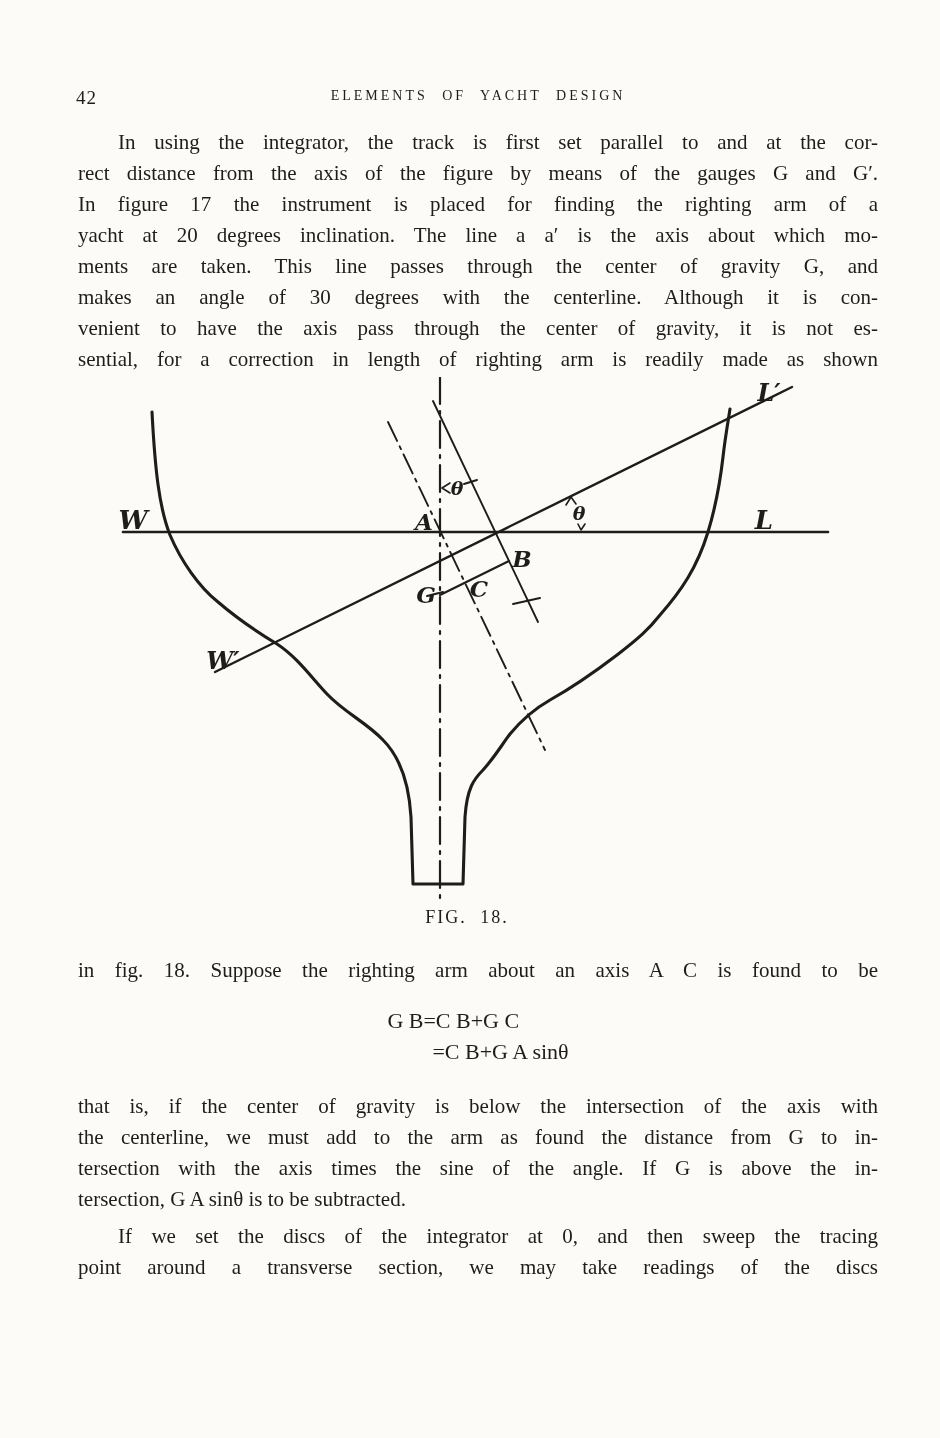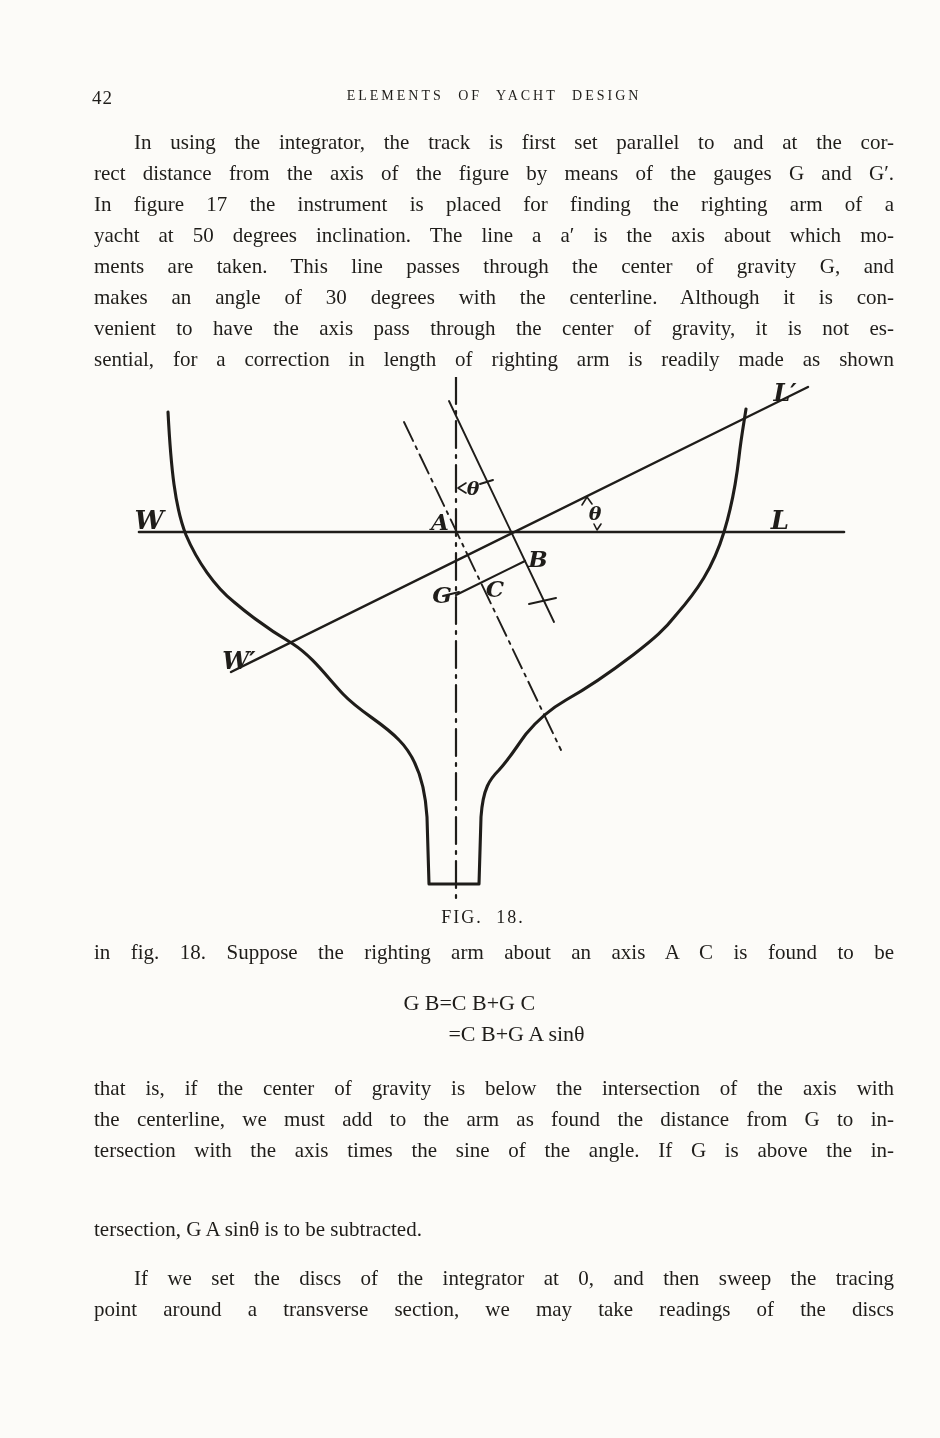--- a/index.html
+++ b/index.html
@@ -5,45 +5,45 @@
   html,body { margin:0; padding:0; background:#d8d5cf; }
   .page {
     position:relative;
     width:940px; height:1438px;
     margin:0 auto;
     background:#fcfbf8;
     font-family:"Liberation Serif","DejaVu Serif",serif;
     color:#1f1d1a;
     overflow:hidden;
   }
-  .content { position:absolute; left:94px; top:85px; width:800px; }
+  .content { position:absolute; left:78px; top:85px; width:800px; }
 
   .pagehead { position:relative; height:24px; }
   .page-number {
     position:absolute; left:-2px; top:2px;
     font-size:19px; letter-spacing:1px;
   }
   .running-head {
     text-align:center;
     font-size:14px; letter-spacing:3px; word-spacing:8px;
     padding-top:3px;
   }
 
   .para { margin:0; }
   .p1 { margin-top:18px; }
-  .p2 { margin-top:8px; }
+  .p2 { margin-top:26px; }
   .p3 { margin-top:24px; }
-  .p4 { margin-top:18px; }
+  .p4 { margin-top:6px; }
 
   .line {
     font-size:21px; line-height:31px;
     text-align:justify; text-align-last:justify;
     white-space:normal;
   }
-  .line.left-last { text-align:last left; text-align-last:left;margin-top:48px; }
+  .line.left-last { text-align:last left; text-align-last:left; }
   .line.indent { text-indent:40px; }
 
   figure.fig { margin:2px 0 0 -3px; padding:0; width:784px; }
   .fig svg { display:block; }
   .caption {
     text-align:center;
     font-size:18px; letter-spacing:2px; word-spacing:7px;
     margin-top:3px; line-height:24px;
   }
 
@@ -65,21 +65,21 @@
 
     <div class="pagehead">
       <span class="page-number">42</span>
       <div class="running-head">ELEMENTS OF YACHT DESIGN</div>
     </div>
 
     <div class="para p1">
       <div class="line indent">In using the integrator, the track is first set parallel to and at the cor-</div>
       <div class="line">rect distance from the axis of the figure by means of the gauges G and G′.</div>
       <div class="line">In figure 17 the instrument is placed for finding the righting arm of a</div>
-      <div class="line">yacht at 50 degrees inclination. The line a a′ is the axis about which mo-</div>
+      <div class="line">yacht at 20 degrees inclination. The line a a′ is the axis about which mo-</div>
       <div class="line">ments are taken. This line passes through the center of gravity G, and</div>
       <div class="line">makes an angle of 30 degrees with the centerline. Although it is con-</div>
       <div class="line">venient to have the axis pass through the center of gravity, it is not es-</div>
       <div class="line">sential, for a correction in length of righting arm is readily made as shown</div>
     </div>
 
     <figure class="fig">
       <svg width="784" height="525" viewBox="0 0 784 525" fill="none" stroke-linecap="round" stroke-linejoin="round">
 
         <path d="M 77 35 C 80 92, 84 130, 95 158 C 106 184, 124 210, 143 225

